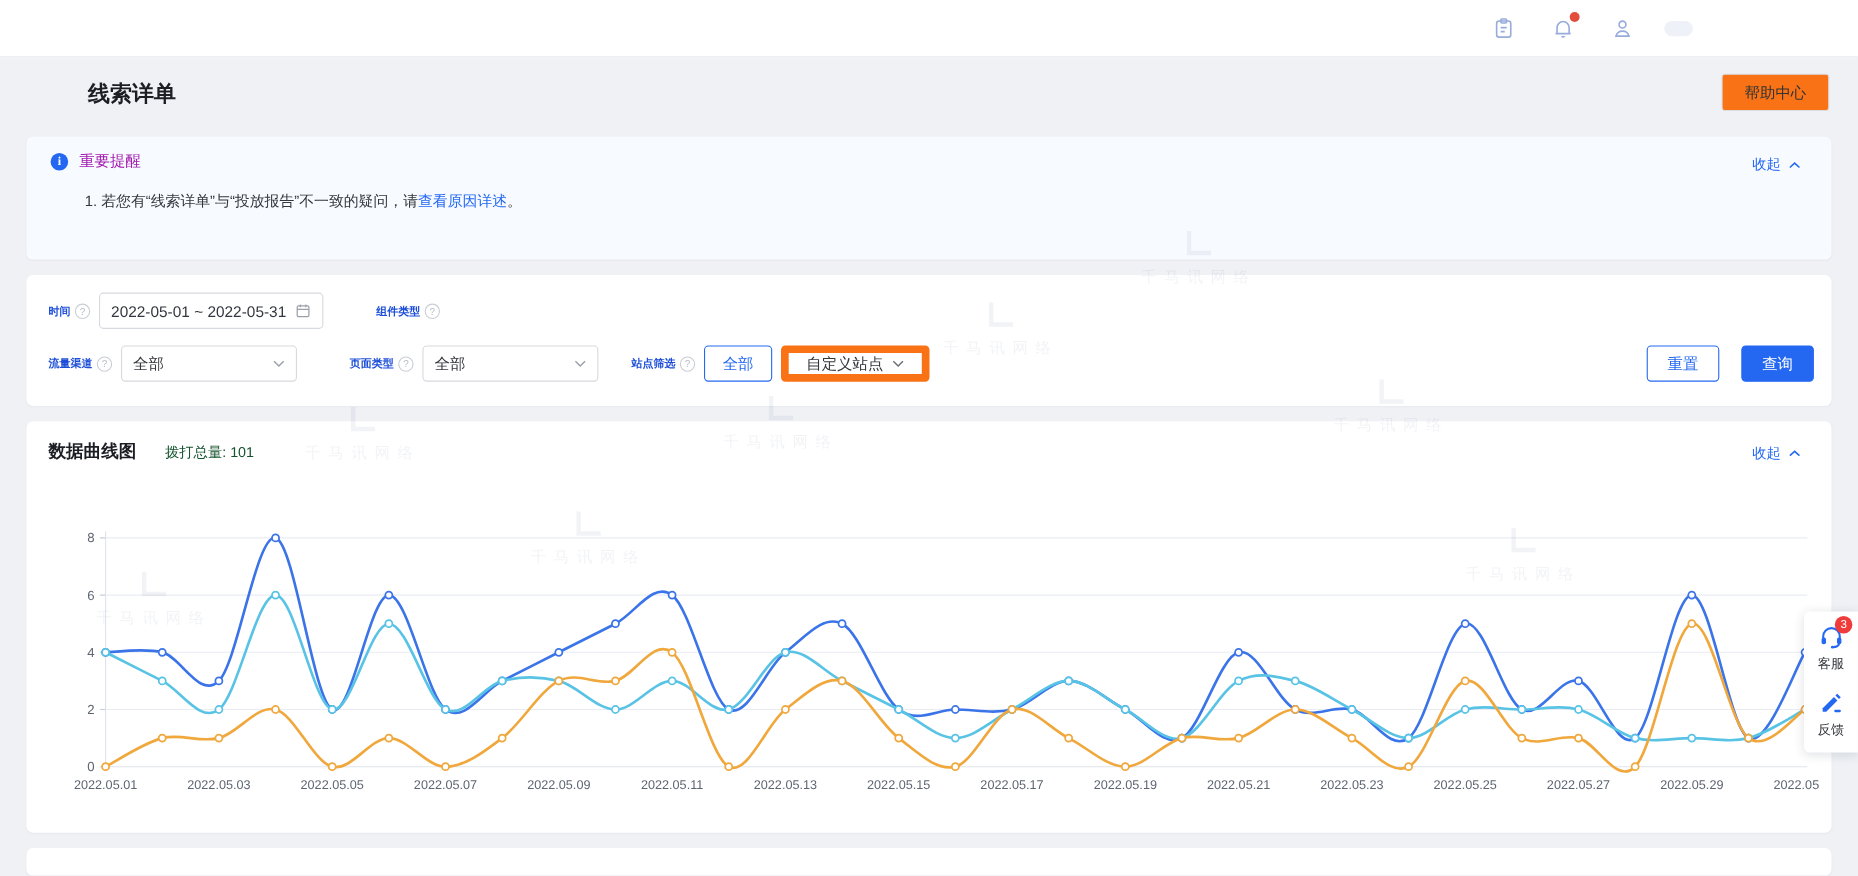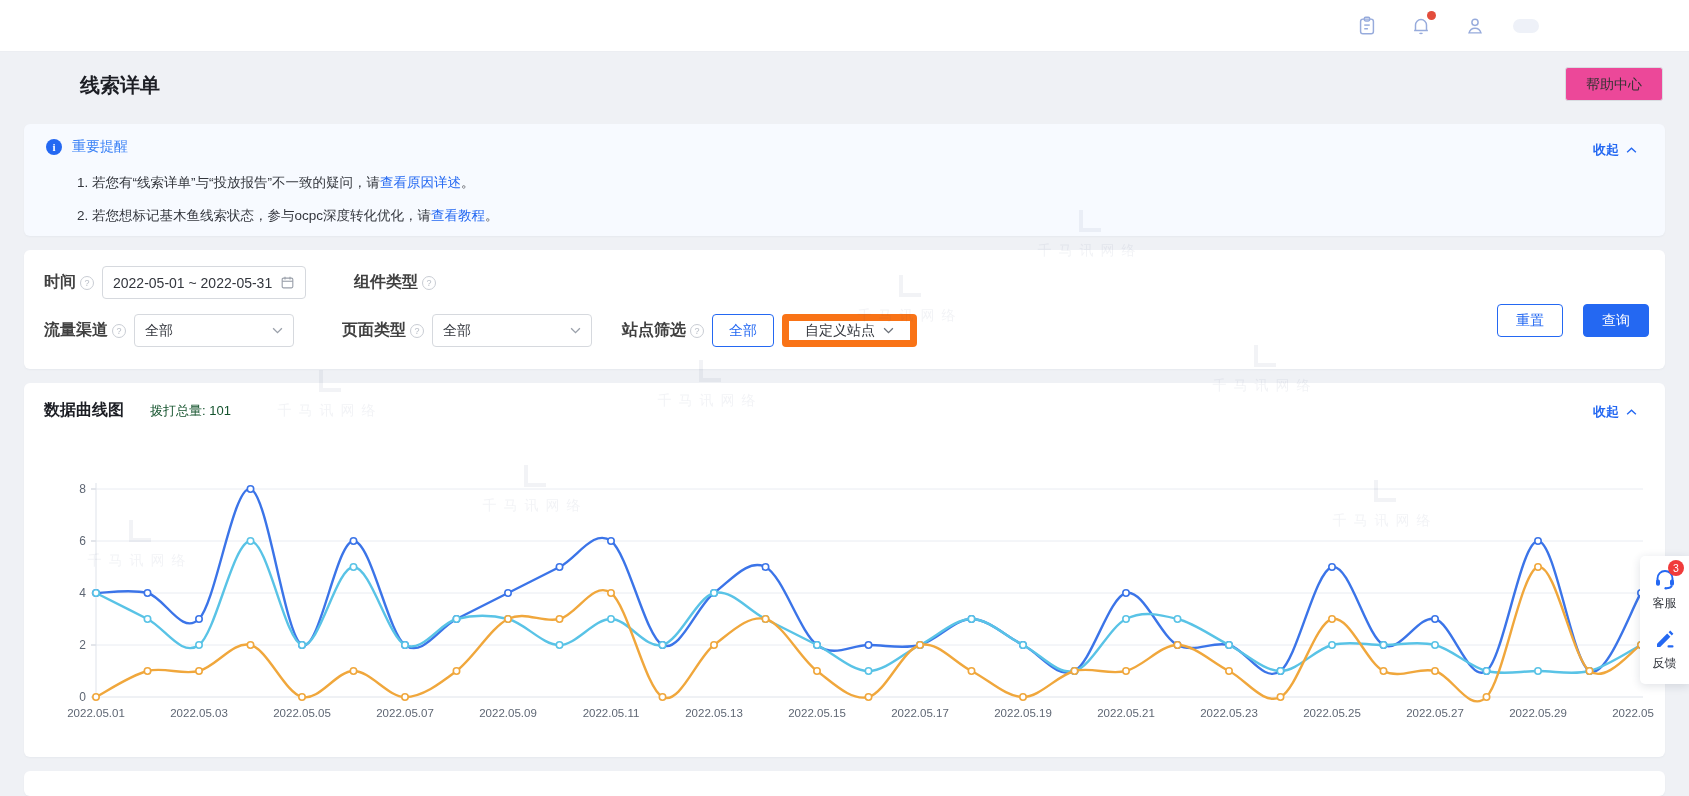--- a/index.html
+++ b/index.html
@@ -13,61 +13,61 @@
   .tb-ic { width:32px; height:32px; display:flex; align-items:center; justify-content:center;
     position:relative; cursor:pointer; }
   .tb-ic svg { stroke:#97abdc; fill:none; stroke-width:1.6; }
   .red-dot { position:absolute; right:1px; top:1px; width:9px; height:9px; border-radius:50%;
     background:#e34d3c; }
   .avatar-stub { width:26px; height:14px; border-radius:8px; background:#eef1f8; }
 
   
   .title-row { position:absolute; left:0; top:52px; width:1689px; height:64px; z-index:3; }
   .page-title { position:absolute; left:80px; top:20px; font-size:20px; font-weight:bold; color:#1c1e24; }
-  .help-btn { position:absolute; right:26px; top:15px; height:34px; padding:0 20px; background:#ec4899;
+  .help-btn { position:absolute; right:26px; top:15px; height:34px; padding:0 20px; background:#f97316;
     border:1px solid #d9dce1; border-radius:3px; font-size:14px; color:#333; line-height:32px; cursor:pointer; }
 
   
   .card { position:absolute; left:24px; width:1641px; background:#fff; border-radius:6px;
     box-shadow:0 1px 2px rgba(30,40,70,0.04); z-index:2; }
   .notice-card { top:124px; height:112px; background:#f7faff; }
   .filter-card { top:250px; height:119px; }
   .chart-card  { top:383px; height:374px; }
   .peek-card   { top:771px; height:25px; }
 
   .collapse-link { position:absolute; right:28px; display:flex; align-items:center; gap:7px;
-    color:#2468f2; font-size:13px; cursor:pointer;font-weight:bold; }
+    color:#2468f2; font-size:13px; cursor:pointer; }
   .chev-up { width:11px; height:7px; }
 
   
   .notice-head { position:absolute; left:22px; top:14px; display:flex; align-items:center; gap:10px; }
   .info-ic { width:16px; height:16px; border-radius:50%; background:#2468f2; color:#fff;
     font-size:11px; font-weight:bold; display:flex; align-items:center; justify-content:center;
     font-family:"Liberation Serif",serif; }
-  .notice-title { font-size:14px; color:#3b82f6;text-align:right; }
+  .notice-title { font-size:14px; color:#a21caf;text-align:right; }
   .notice-line { position:absolute; left:53px; font-size:13.5px; color:#33363d; }
   .notice-line a { color:#2468f2; text-decoration:none; cursor:pointer; }
 
   
   .f-row { position:absolute; left:20px; right:20px; display:flex; align-items:center; }
   .f-row1 { top:16px; } .f-row2 { top:64px; }
-  .f-label { font-size:16px; color:#404040; font-weight:bold; margin-right:4px; white-space:nowrap; }
+  .f-label { font-size:10px; color:#1d4ed8; font-weight:bold; margin-right:4px; white-space:nowrap; }
   .q-ic { width:14px; height:14px; border:1px solid #c9cdd4; border-radius:50%; color:#b9bec7;
     font-size:9px; display:inline-flex; align-items:center; justify-content:center; margin-right:8px; }
   .inp { height:33px; background:#fff; border:1px solid #d6d9de; border-radius:4px;
     display:flex; align-items:center; padding:0 10px; font-size:14px; color:#33363d; cursor:pointer; }
   .date-inp { width:204px; justify-content:space-between; }
   .sel { justify-content:space-between; }
   .chev { width:11px; height:7px; flex:none; margin-left:8px; }
   .gap { width:48px; flex:none; } .gap-s { width:30px; flex:none; }
   .pill { height:33px; border-radius:4px; padding:0 16px; font-size:14px; display:flex;
     align-items:center; cursor:pointer; background:#fff; }
   .pill-on { border:1px solid #2468f2; color:#2468f2; }
   .pill-off { border:7px solid #f97316; color:#33363d; margin-left:8px; }
-  .f-btns { position:absolute; right:16px; top:54px; display:flex; gap:20px; }
+  .f-btns { position:absolute; right:16px; top:64px; display:flex; gap:20px; }
   .btn { height:33px; padding:0 18px; border-radius:4px; font-size:14px; line-height:31px; cursor:pointer; }
   .btn-ghost { background:#fff; border:1px solid #2468f2; color:#2468f2; }
   .btn-primary { background:#2468f2; border:1px solid #2468f2; color:#fff; }
 
   
   .chart-head { position:absolute; left:20px; top:17px; display:flex; align-items:baseline; gap:26px; }
   .chart-title { font-size:16px; font-weight:bold; color:#1c1e24; }
   .chart-total { font-size:13px; color:#14532d; }
   .legend { position:absolute; left:0; right:0; top:54px; display:flex; justify-content:center; gap:26px; }
   .lg-item { display:flex; align-items:center; gap:6px; font-size:12.5px; color:#42454d; cursor:pointer; }
@@ -135,23 +135,20 @@
     <span class="notice-title">重要提醒</span>
   </div>
   <div class="collapse-link" style="top:17px">
     <span>收起</span>
     <svg class="chev-up" viewBox="0 0 12 8">
         <polyline points="1,6 6,1.5 11,6" fill="none" stroke="#2468f2" stroke-width="1.6"></polyline>
       </svg>
   </div>
   <div class="notice-line" style="top:50px">
     <span>1. 若您有“线索详单”与“投放报告”不一致的疑问，请</span><a>查看原因详述</a><span>。</span>
-  </div>
-  <div class="notice-line" style="top:83px">
-    <span>2. 若您想标记基木鱼线索状态，参与ocpc深度转化优化，请</span><a>查看教程</a><span>。</span>
   </div>
 </div>
 
 <div class="card filter-card">
   <div class="f-row f-row1">
     <span class="f-label">时间</span>
     <span class="q-ic">?</span>
     <div class="inp date-inp">
       <span>2022-05-01 ~ 2022-05-31</span>
       <svg width="15" height="15" viewBox="0 0 24 24" fill="none" stroke="#9aa0aa" stroke-width="1.8">

